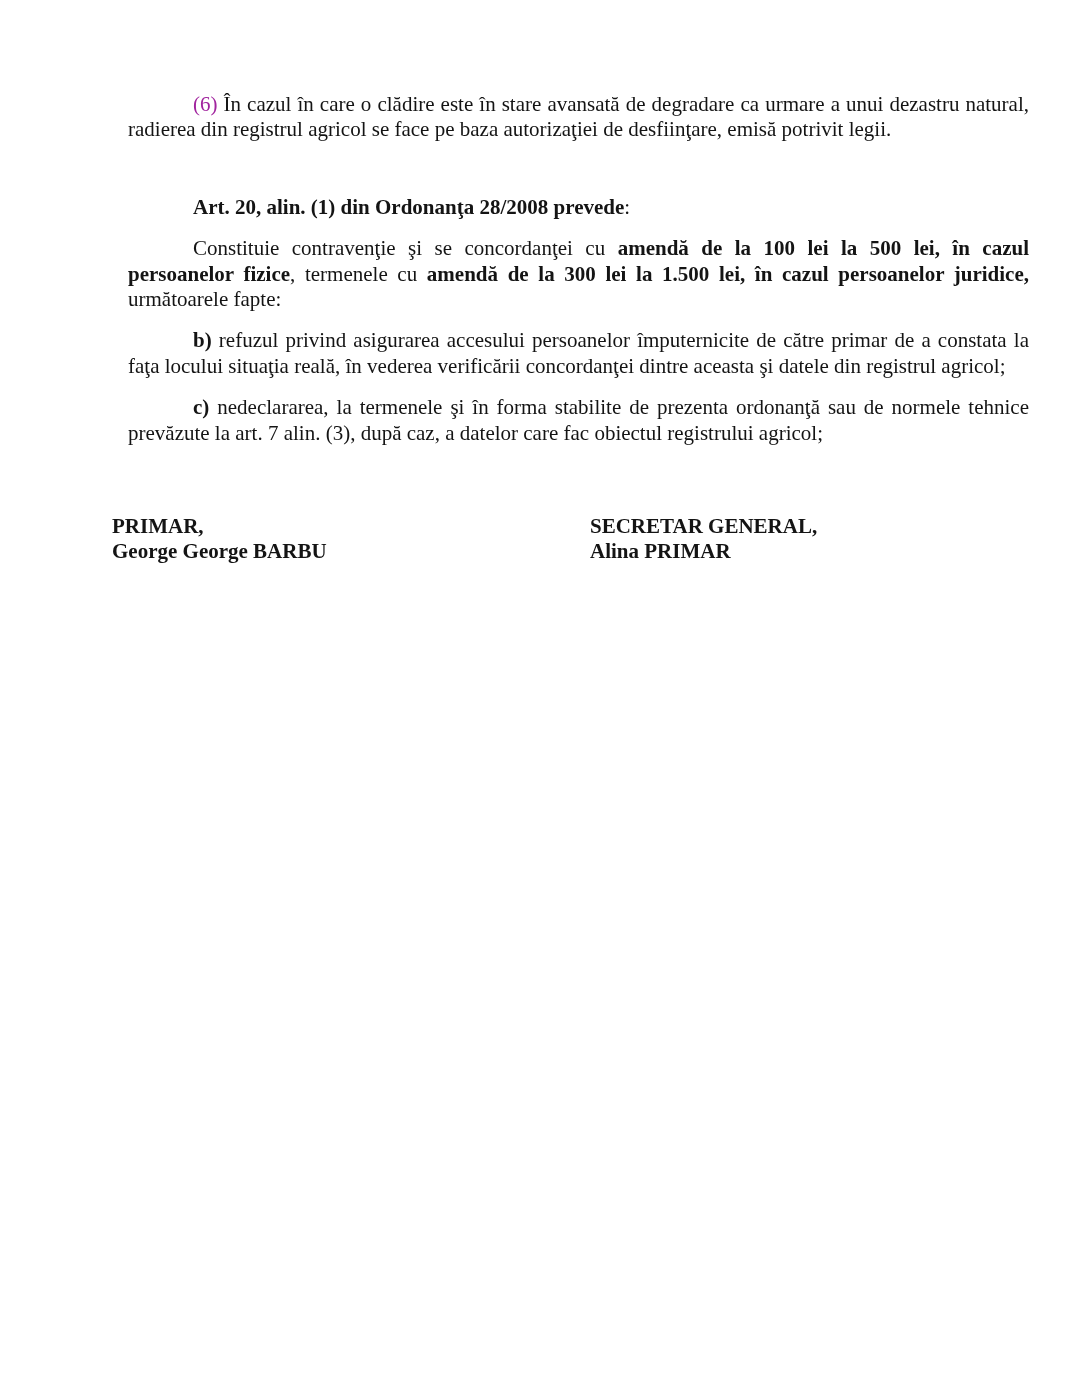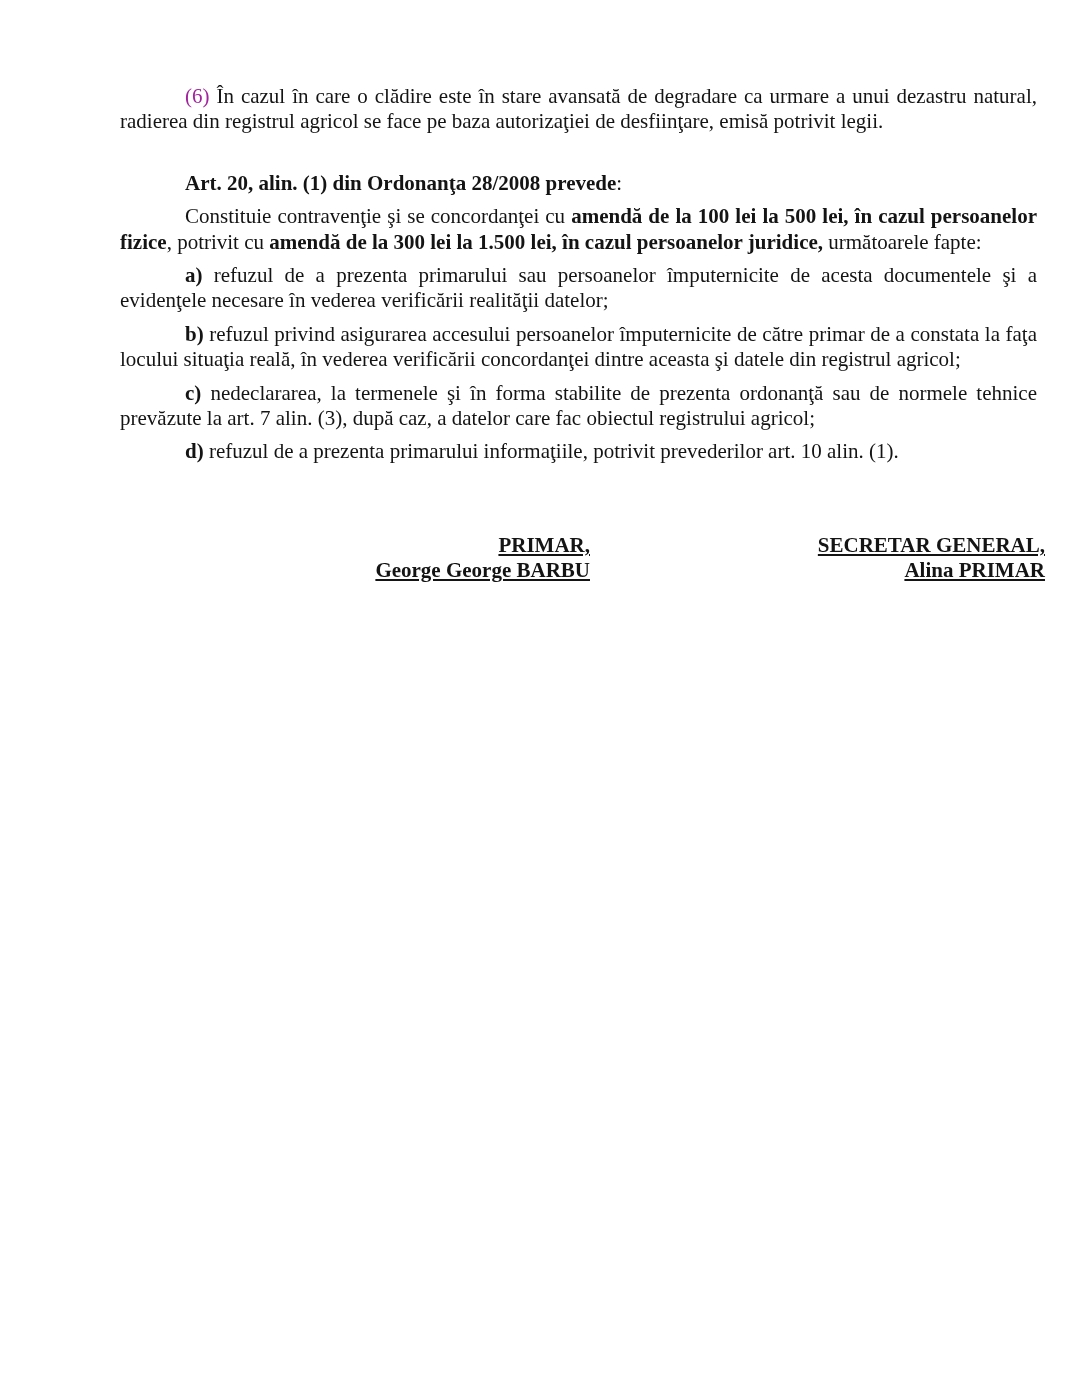--- a/index.html
+++ b/index.html
@@ -14,69 +14,66 @@
     background: #ffffff;
     box-sizing: border-box;
     padding: 76px 37px 0 112px;
     font-family: "Liberation Serif", serif;
     font-size: 21px;
     line-height: 25.4px;
     color: #141414;
     overflow: hidden;
   }
   p.para {
-    margin: 8px;
+    margin: 16px;
     text-align: justify;
     text-indent: 65px;
   }
   .spacer {
     height: 20px;
   }
   .accent {
     color: var(--accent, #A1249E);
   }
   b, .bold {
     font-weight: bold;
   }
   .signatures {
     display: flex;
     margin-top: 68px;
     font-weight: bold;
   }
   .sig-col {
-    text-align: right;
-    text-decoration: underline;
+    text-align: left;
   }
   .sig-col.left {
     width: 478px;
   }
   .sig-col.right {
     flex: 1;
   }
 </style>
 </head>
 <body>
 
 <div class="page">
 
   <p class="para"><span class="accent">(6)</span> <span>În cazul în care o clădire este în stare avansată de degradare ca urmare a unui dezastru natural, radierea din registrul agricol se face pe baza autorizaţiei de desfiinţare, emisă potrivit legii.</span></p>
 
   <div class="spacer"></div>
 
   <p class="para"><b>Art. 20, alin. (1) din Ordonanţa 28/2008 prevede</b><span>:</span></p>
 
-  <p class="para"><span>Constituie contravenţie şi se concordanţei cu</span> <b>amendă de la 100 lei la 500 lei, în cazul persoanelor fizice</b><span>, potrivit cu</span> <b>amendă de la 300 lei la 1.500 lei, în cazul persoanelor juridice,</b> <span>următoarele fapte:</span></p>
+  <p class="para"><span>Constituie contravenţie şi se concordanţei cu</span> <b>amendă de la 100 lei la 500 lei, în cazul persoanelor fizice</b><span>, termenele cu</span> <b>amendă de la 300 lei la 1.500 lei, în cazul persoanelor juridice,</b> <span>următoarele fapte:</span></p>
 
-  <p class="para"><b class="item-label">a)</b> <span>refuzul de a prezenta primarului sau persoanelor împuternicite de acesta documentele şi a evidenţele necesare în vederea verificării realităţii datelor;</span></p>
 
   <p class="para"><b class="item-label">b)</b> <span>refuzul privind asigurarea accesului persoanelor împuternicite de către primar de a constata la faţa locului situaţia reală, în vederea verificării concordanţei dintre aceasta şi datele din registrul agricol;</span></p>
 
   <p class="para"><b class="item-label">c)</b> <span>nedeclararea, la termenele şi în forma stabilite de prezenta ordonanţă sau de normele tehnice prevăzute la art. 7 alin. (3), după caz, a datelor care fac obiectul registrului agricol;</span></p>
 
-  <p class="para"><b class="item-label">d)</b> <span>refuzul de a prezenta primarului informaţiile, potrivit prevederilor art. 10 alin. (1).</span></p>
 
   <div class="signatures">
     <div class="sig-col left">
       <div class="sig-title">PRIMAR,</div>
       <div class="sig-name">George George BARBU</div>
     </div>
     <div class="sig-col right">
       <div class="sig-title">SECRETAR GENERAL,</div>
       <div class="sig-name">Alina PRIMAR</div>
     </div>

